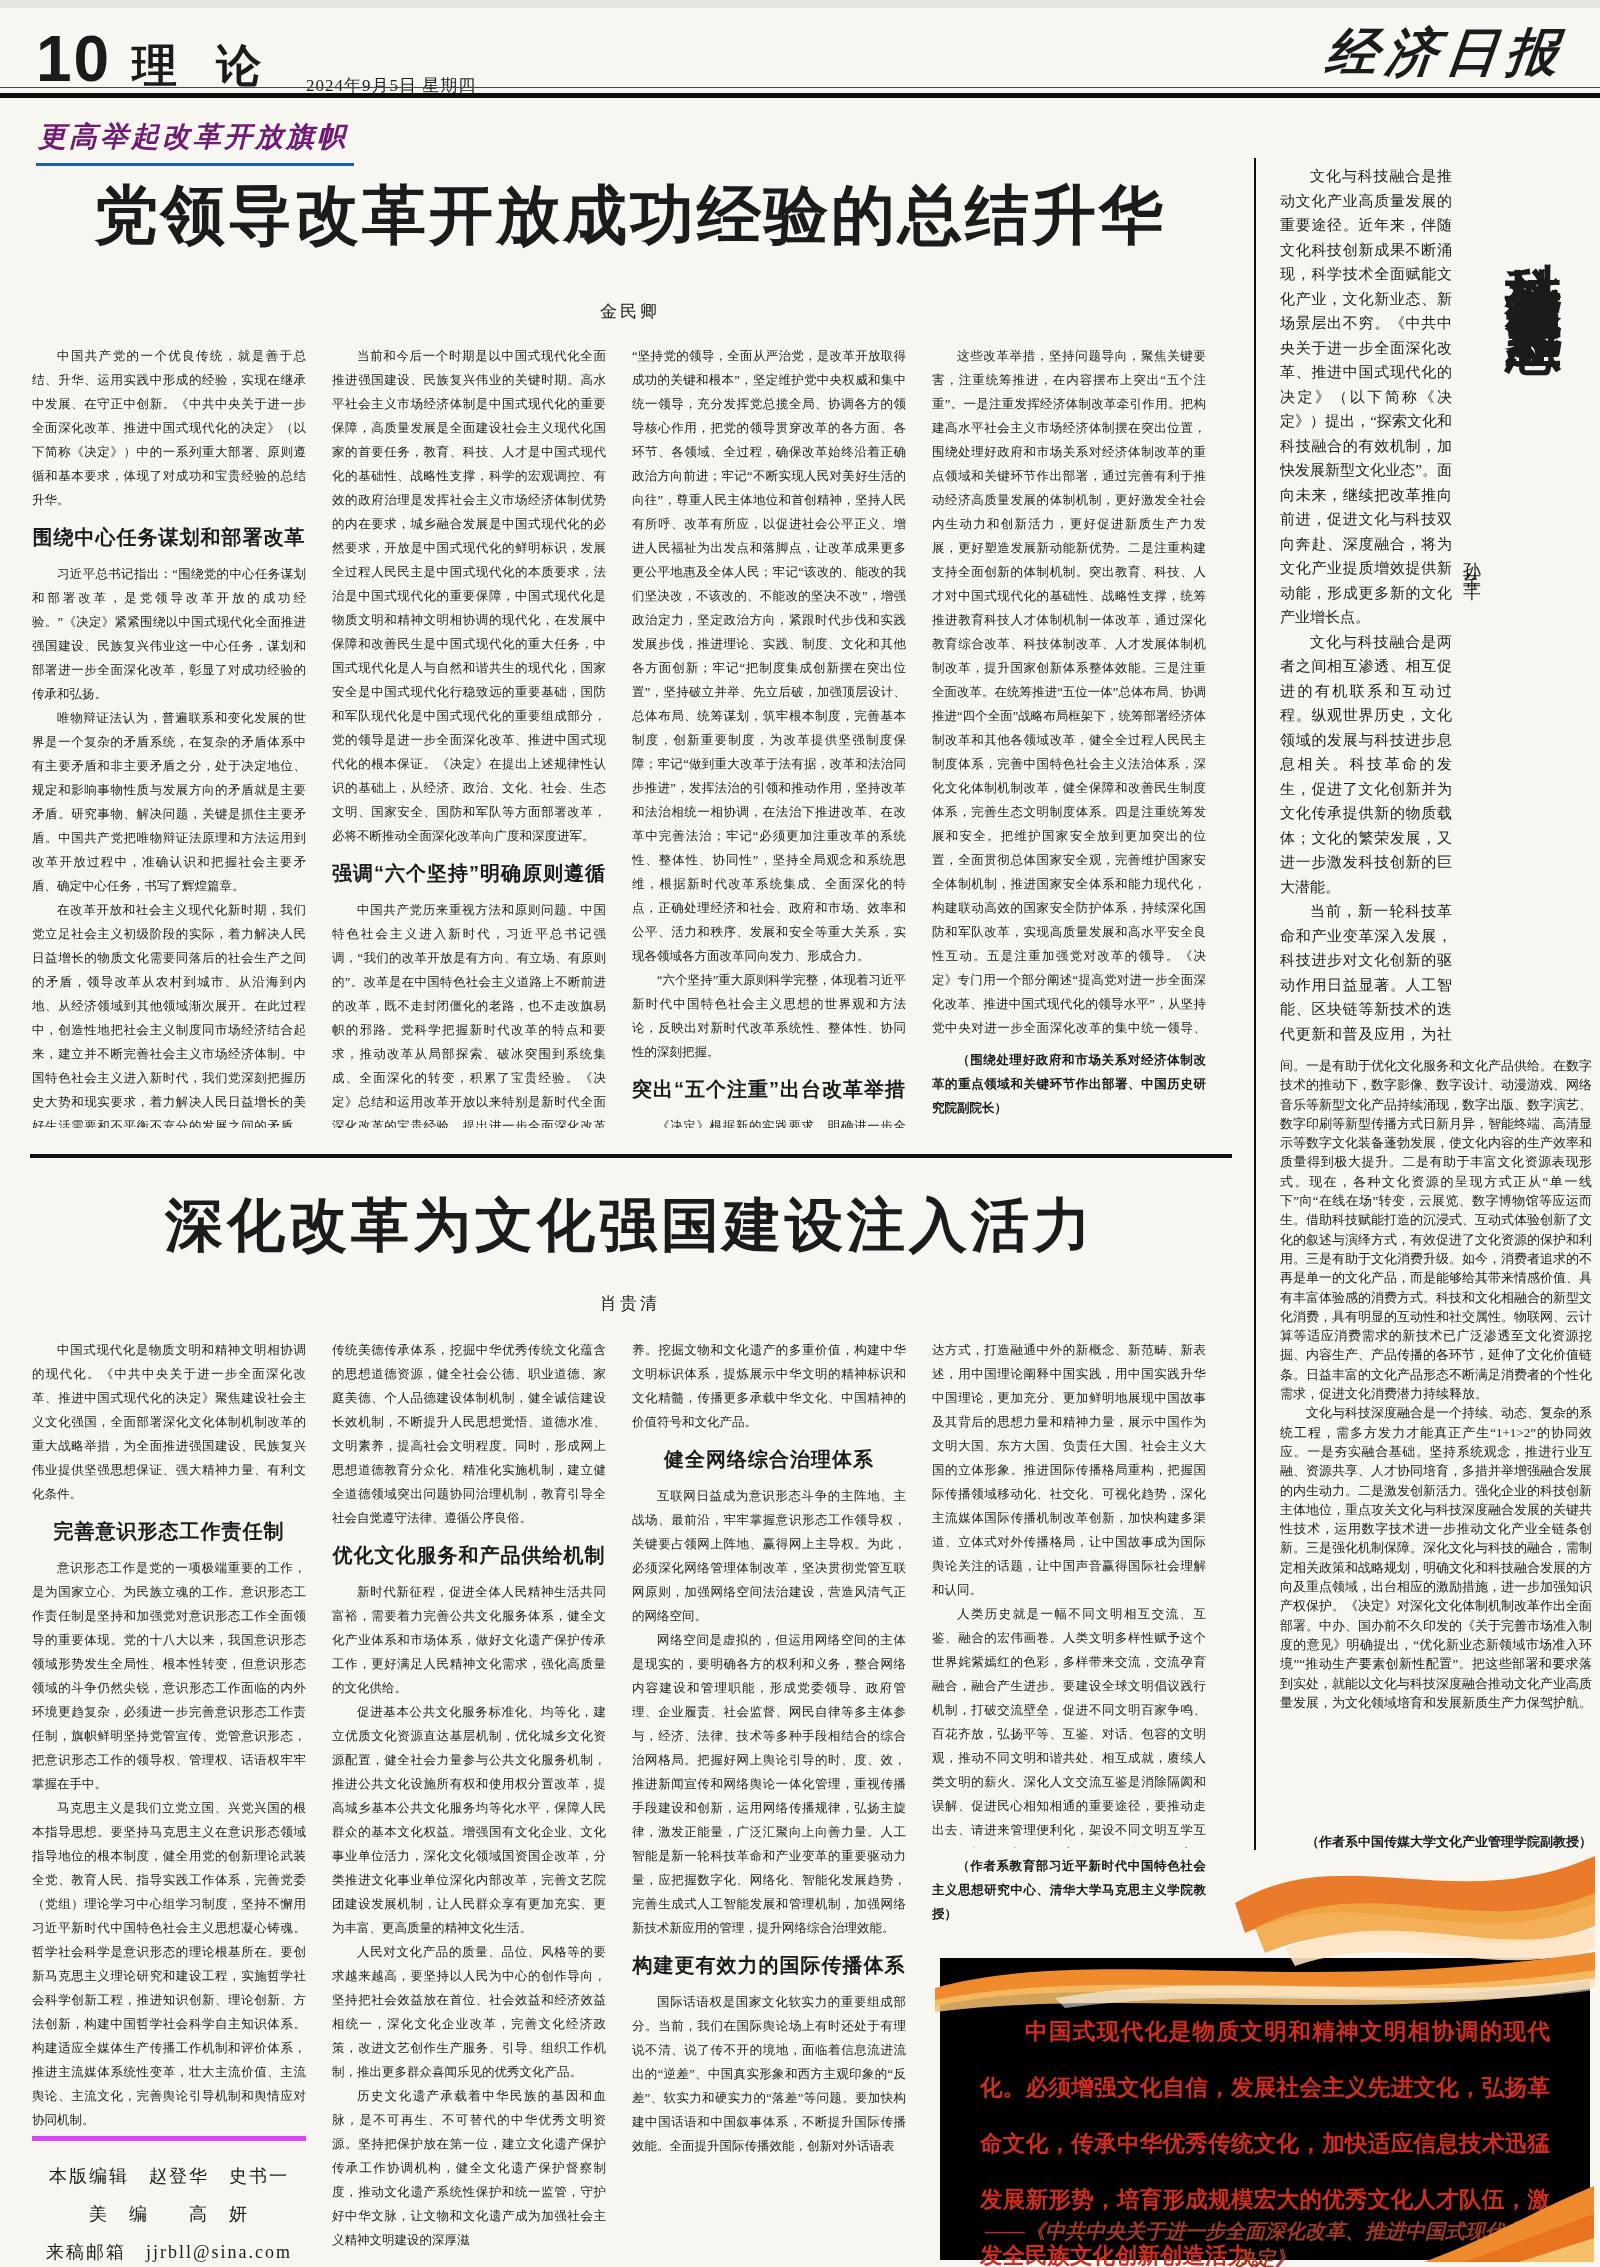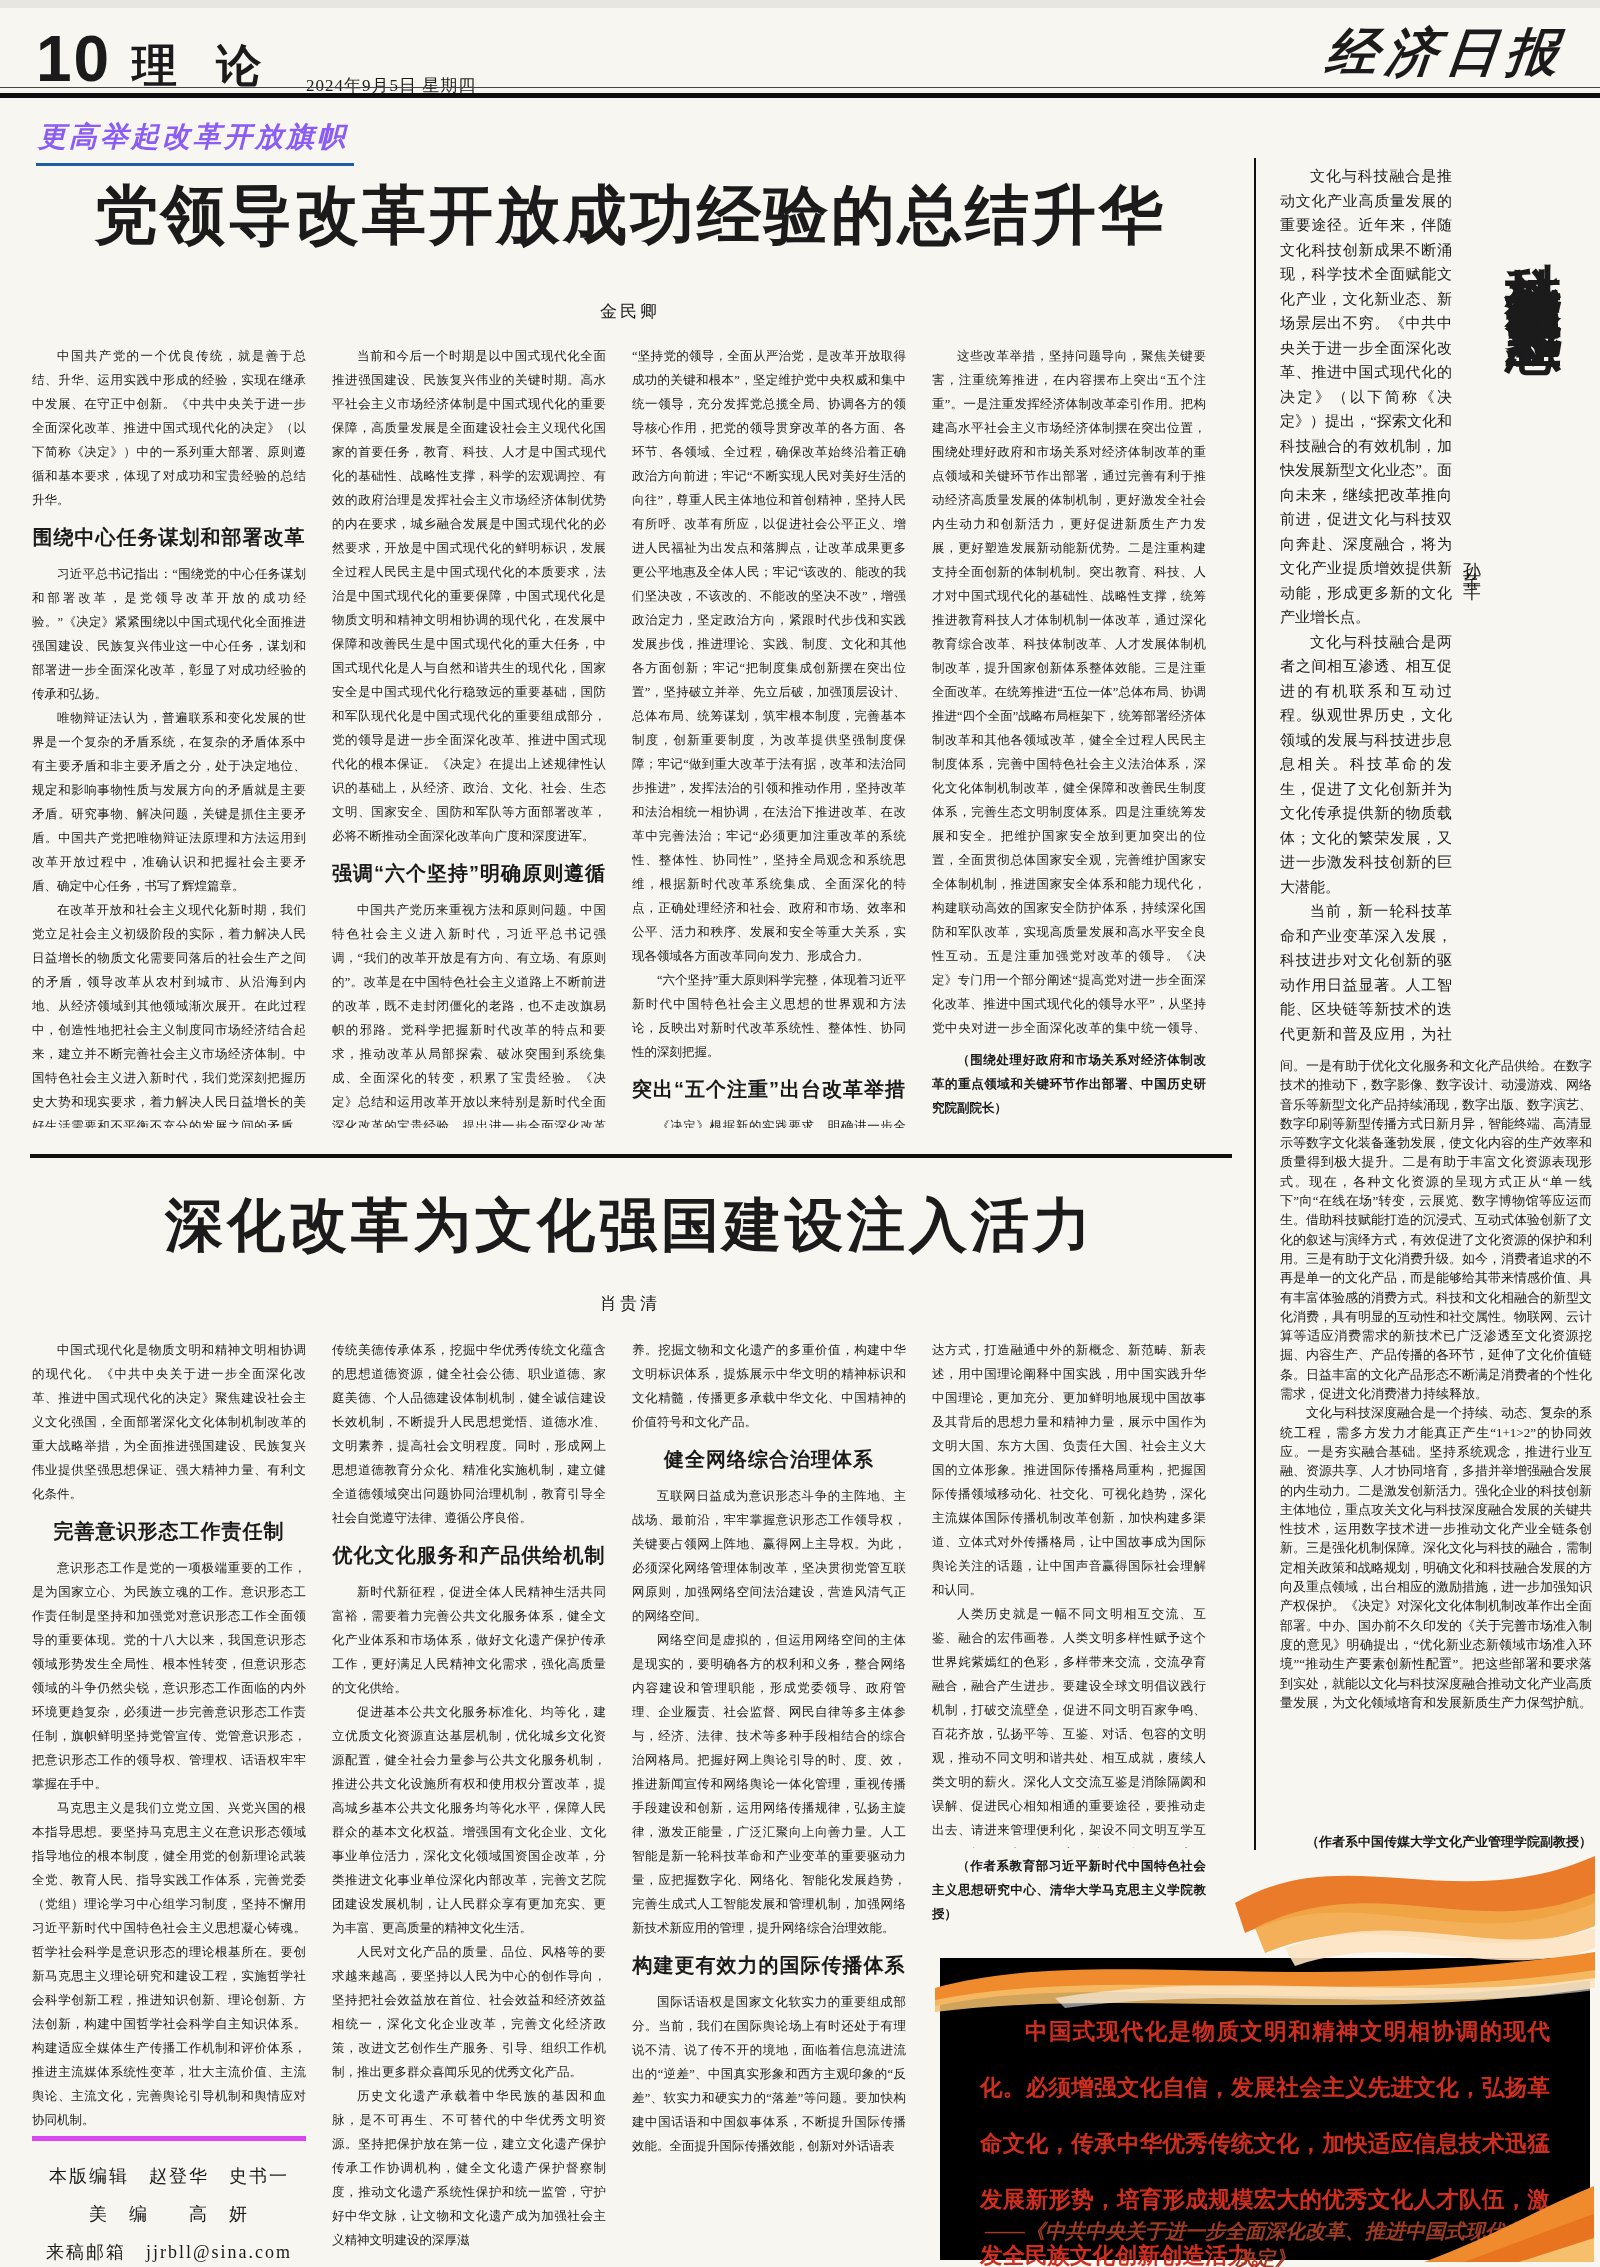--- a/index.html
+++ b/index.html
@@ -12,21 +12,21 @@
   
   .pgno{position:absolute;left:36px;top:14px;font-family:"Liberation Sans","DejaVu Sans",sans-serif;
         font-weight:900;font-size:64px;letter-spacing:2px;}
   .section{position:absolute;left:132px;top:28px;font-weight:900;font-size:45px;letter-spacing:14px;}
   .hdate{position:absolute;left:306px;top:66px;font-size:17px;letter-spacing:1px;}
   .masthead{position:absolute;right:34px;top:10px;font-weight:900;font-size:52px;
         font-style:italic;letter-spacing:8px;transform:skewX(-6deg);}
   .rule-thin{position:absolute;left:0;top:79px;width:1600px;height:1px;background:#444;}
   .rule-thick{position:absolute;left:0;top:85px;width:1600px;height:5px;background:#0e0e0e;}
   
-  .kicker{position:absolute;left:36px;top:110px;color:#8b5cf6;font-weight:900;font-size:28px;
+  .kicker{position:absolute;left:36px;top:110px;color:#701a75;font-weight:900;font-size:28px;
         font-style:italic;letter-spacing:3px;border-bottom:3px solid #1d5fa6;padding:0 6px 7px 2px;}
   .headline1{position:absolute;left:28px;top:158px;width:1204px;text-align:center;
         font-family:Liberation Serif, serif;font-weight:900;font-size:64px;
         letter-spacing:3px;line-height:100px;}
   .byline1{position:absolute;left:28px;top:292px;width:1204px;text-align:center;font-size:17px;letter-spacing:3px;}
   .col{position:absolute;width:274px;overflow:hidden;font-size:12.5px;line-height:24px;}
   .col p{margin:0;text-indent:2em;text-align:justify;}
   .col p.c{text-indent:0;}
   .col h3{margin:13px 0 13px 0;text-indent:0;text-align:center;
         font-family:"Liberation Sans","DejaVu Sans",sans-serif;font-weight:900;font-size:20px;letter-spacing:1px;}

